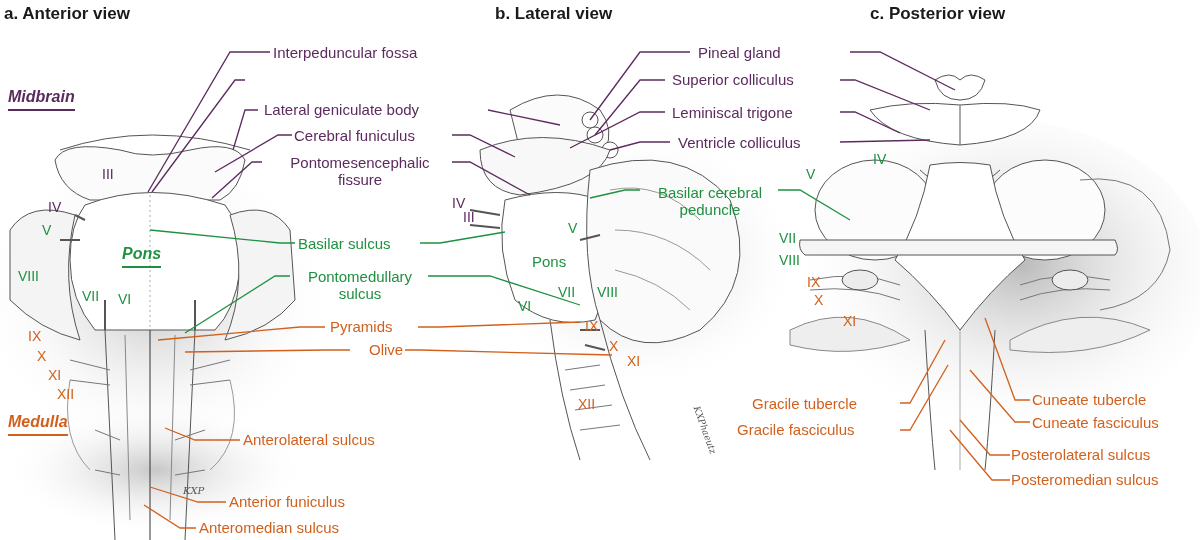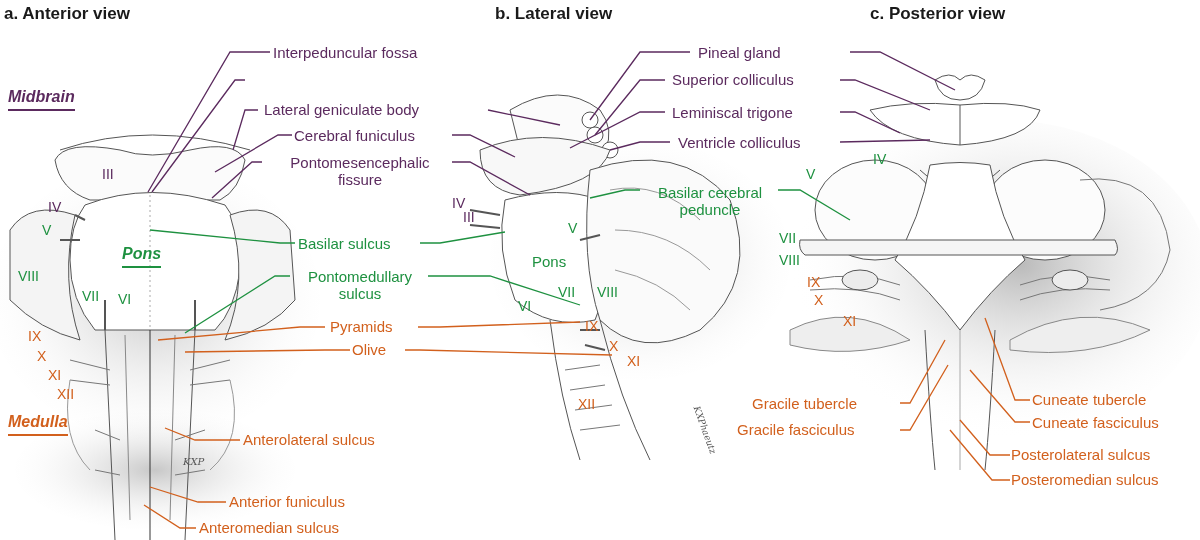--- a/index.html
+++ b/index.html
@@ -181,21 +181,21 @@
     <div>Pontomedullary</div>
     <div>sulcus</div>
   </div>
   <div class="lbl green center" style="left:645px; top:184px; width:130px;">
     <div>Basilar cerebral</div>
     <div>peduncle</div>
   </div>
   <div class="lbl green" style="left:532px; top:253px;">Pons</div>
 
   <div class="lbl orange" style="left:330px; top:318px;">Pyramids</div>
-  <div class="lbl orange" style="left:352px; top:341px;">Olive</div>
+  <div class="lbl orange" style="left:369px; top:341px;">Olive</div>
   <div class="lbl orange" style="left:243px; top:431px;">Anterolateral sulcus</div>
   <div class="lbl orange" style="left:229px; top:493px;">Anterior funiculus</div>
   <div class="lbl orange" style="left:199px; top:519px;">Anteromedian sulcus</div>
 
   <div class="lbl orange" style="left:752px; top:395px;">Gracile tubercle</div>
   <div class="lbl orange" style="left:737px; top:421px;">Gracile fasciculus</div>
   <div class="lbl orange" style="left:1032px; top:391px;">Cuneate tubercle</div>
   <div class="lbl orange" style="left:1032px; top:414px;">Cuneate fasciculus</div>
   <div class="lbl orange" style="left:1011px; top:446px;">Posterolateral sulcus</div>
   <div class="lbl orange" style="left:1011px; top:471px;">Posteromedian sulcus</div>
@@ -223,15 +223,15 @@
   <div class="nerve orange" style="left:578px; top:396px;">XII</div>
 
   <div class="nerve green" style="left:873px; top:151px;">IV</div>
   <div class="nerve green" style="left:806px; top:166px;">V</div>
   <div class="nerve green" style="left:779px; top:230px;">VII</div>
   <div class="nerve green" style="left:779px; top:252px;">VIII</div>
   <div class="nerve orange" style="left:807px; top:274px;">IX</div>
   <div class="nerve orange" style="left:814px; top:292px;">X</div>
   <div class="nerve orange" style="left:843px; top:313px;">XI</div>
 
-  <div style="position:absolute; left:183px; top:456px; font-size:10px; font-style:italic; color:#555; font-family:'DejaVu Serif', serif;">KXP</div>
+  <div style="position:absolute; left:183px; top:485px; font-size:10px; font-style:italic; color:#555; font-family:'DejaVu Serif', serif;">KXP</div>
   <div style="position:absolute; left:680px; top:425px; font-size:9px; font-style:italic; color:#555; transform:rotate(70deg); font-family:'DejaVu Serif', serif;">KXPhaeutz</div>
 </div>
 
 </body></html>

